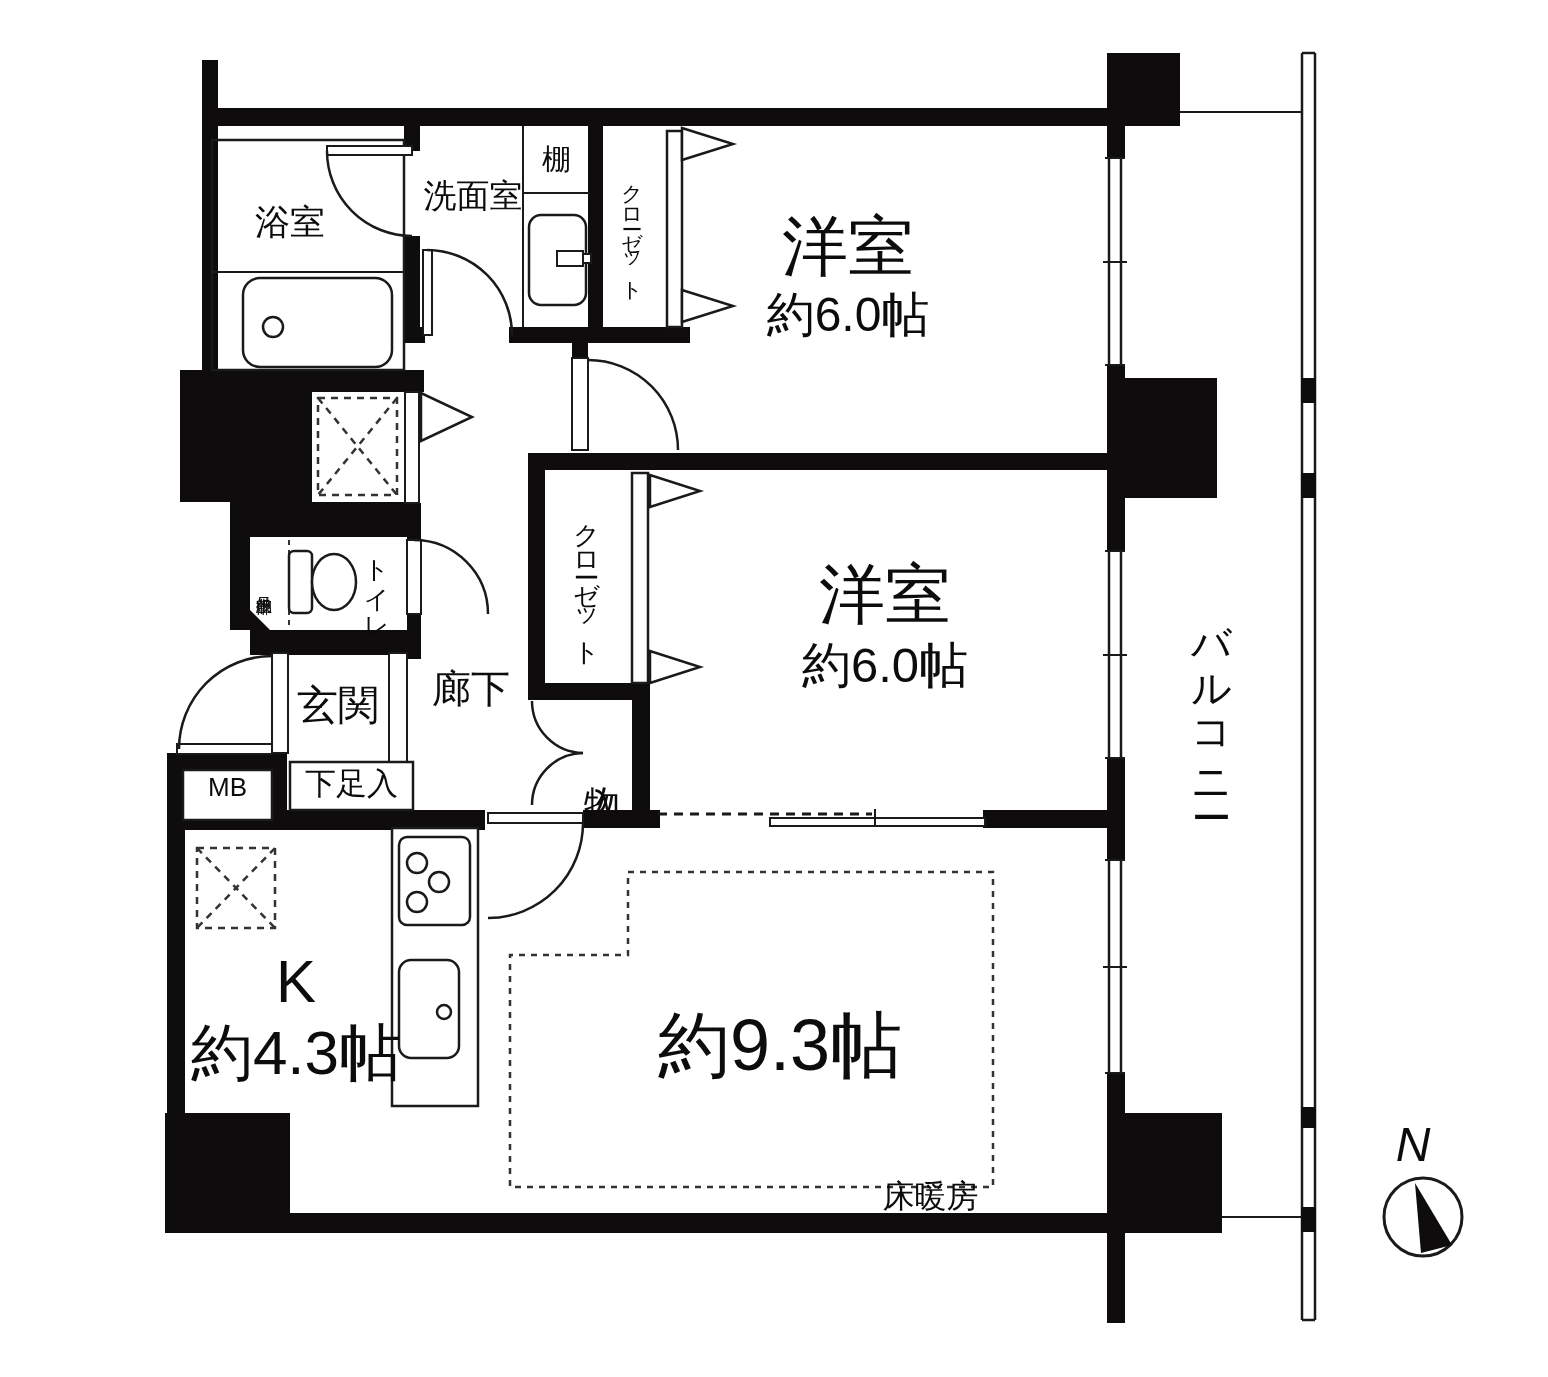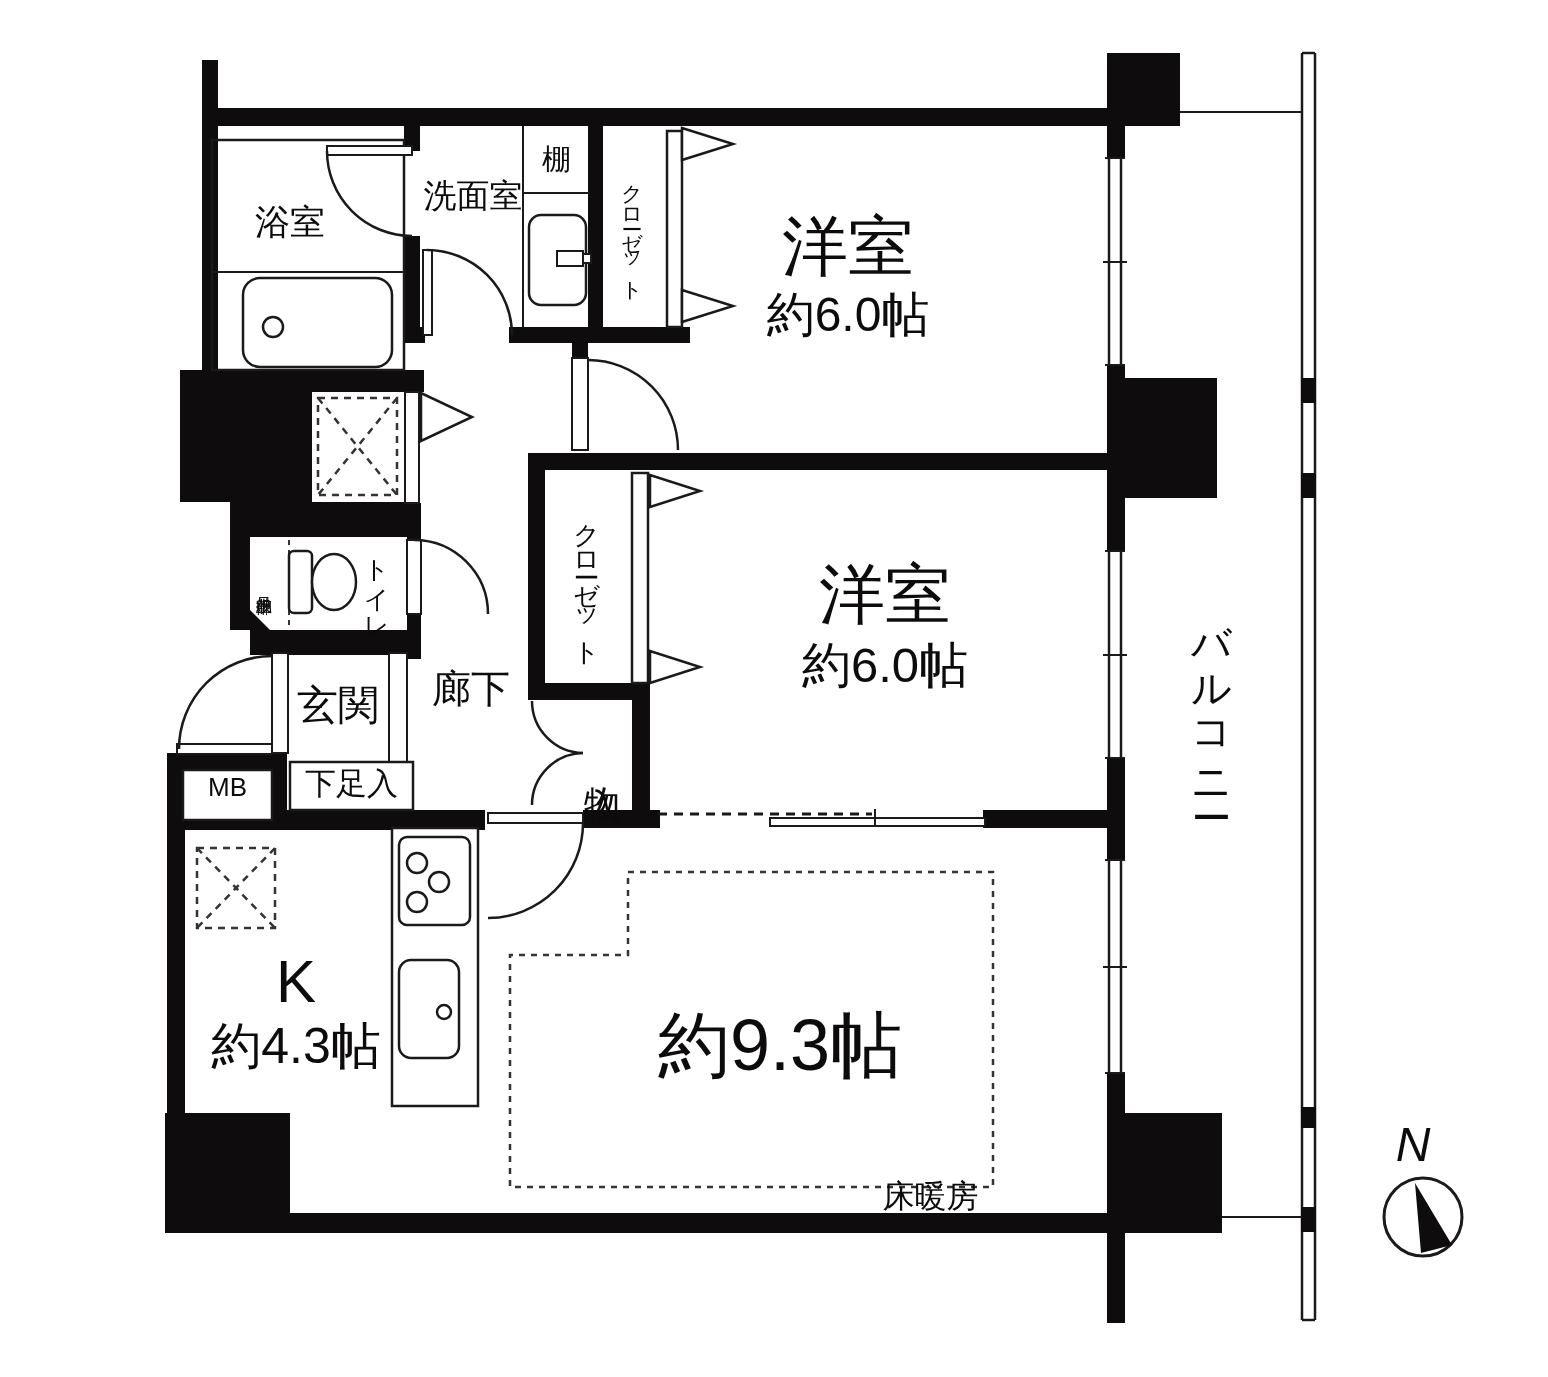--- a/index.html
+++ b/index.html
@@ -189,21 +189,21 @@
 <div class="lbl v" style="left:584px;top:707px;height:102px;font-size:36px;">物入</div>
 <div class="lbl v" style="left:364px;top:537px;height:96px;font-size:25px;">トイレ</div>
 <div class="lbl v" style="left:256px;top:539px;height:92px;font-size:16px;">上部吊収納</div>
 
 <div class="lbl" style="left:279px;top:684px;width:118px;font-size:41px;">玄関</div>
 <div class="lbl" style="left:412px;top:672px;width:118px;font-size:39px;font-family:Liberation Mono, monospace;">廊下</div>
 <div class="lbl" style="left:290px;top:768px;width:123px;font-size:31px;">下足入</div>
 <div class="lbl" style="left:183px;top:774px;width:89px;font-size:26px;">MB</div>
 
 <div class="lbl" style="left:181px;top:950px;width:230px;font-size:60px;">K</div>
-<div class="lbl" style="left:181px;top:1020px;width:230px;font-size:50px;">約4.3帖</div>
+<div class="lbl" style="left:181px;top:1020px;width:230px;font-size:62px;">約4.3帖</div>
 
 <div class="lbl" style="left:605px;top:1008px;width:350px;font-size:72px;">約9.3帖</div>
 <div class="lbl" style="left:858px;top:1180px;width:145px;font-size:32px;text-align:center;">床暖房</div>
 
 <div class="lbl v" style="left:1192px;top:580px;height:240px;font-size:40px;letter-spacing:4px;">バルコニー</div>
 
 <div class="lbl" style="left:1383px;top:1120px;width:60px;font-size:48px;font-style:italic;">N</div>
 
 </div>
 

